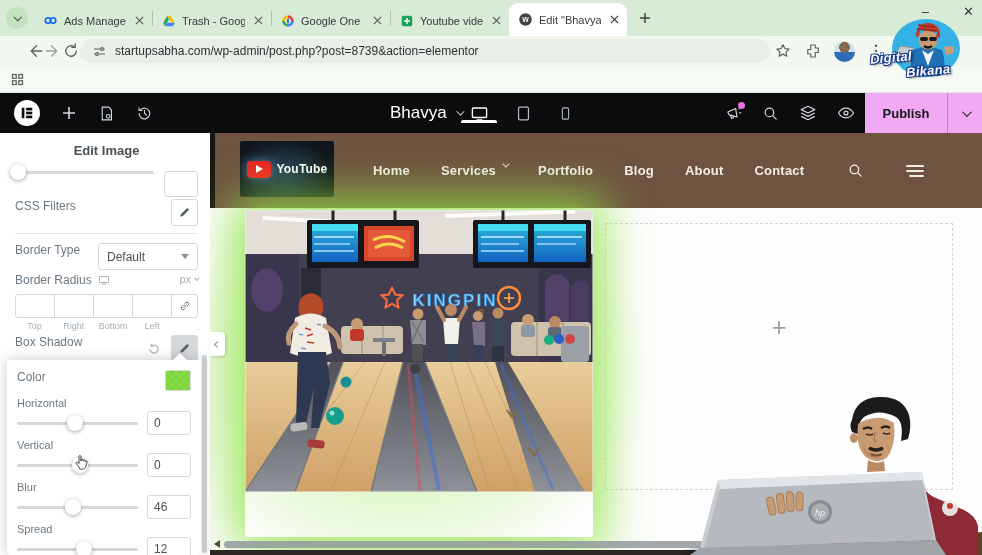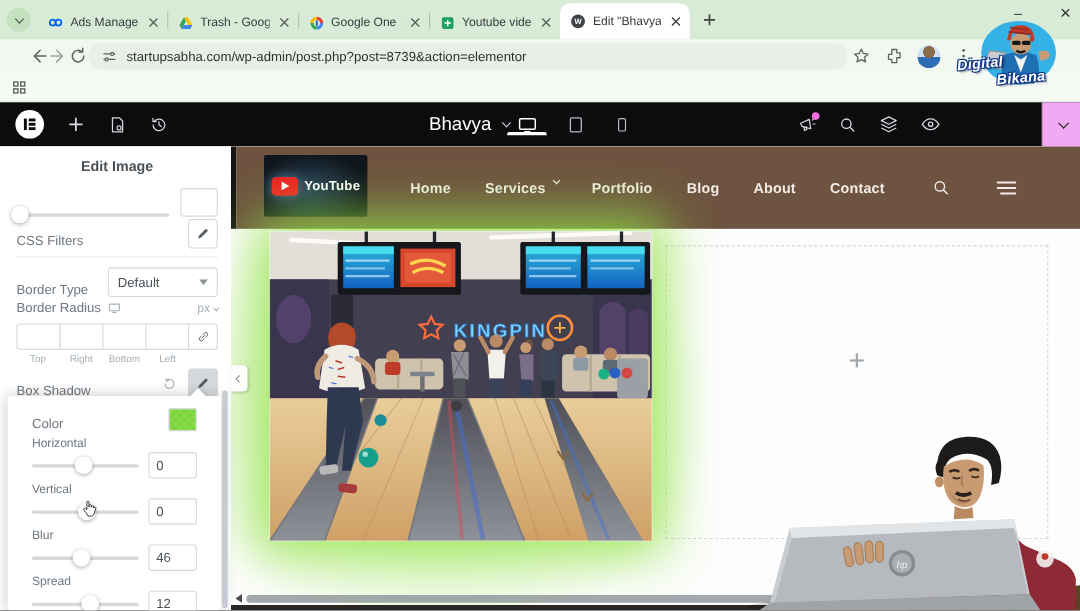--- a/index.html
+++ b/index.html
@@ -51,35 +51,35 @@
 
   
   #panel{position:absolute;left:0;top:133px;width:210px;height:422px;background:#fff;font-size:12px;color:#6d7882}
   .p-row{position:absolute;left:15px;right:12px}
   #p-title{top:10px;text-align:center;font-weight:700;font-size:13px;color:#495157}
   .slider-track{position:relative;height:3px;background:#d5d8dc;border-radius:2px;flex:1}
   .slider-handle{position:absolute;top:-7px;width:16px;height:16px;margin-left:-8px;border-radius:50%;background:#fff;box-shadow:0 1px 4px rgba(0,0,0,.35)}
   .mini-input{width:34px;height:26px;border:1px solid #d5d8dc;border-radius:3px;font-size:12px;color:#495157;text-align:left;padding:0 5px;background:#fff;font-family:inherit}
   .icon-btn{width:27px;height:27px;border:1px solid #d5d8dc;border-radius:3px;background:#fff;display:flex;align-items:center;justify-content:center;color:#556068}
   .icon-btn.active{background:#d5d8dc}
-  .p-flex{display:flex;align-items:flex-end;justify-content:space-between}
+  .p-flex{display:flex;align-items:flex-start;justify-content:space-between}
   .e-select{width:100px;height:27px;border:1px solid #d5d8dc;border-radius:3px;color:#495157;display:flex;align-items:center;justify-content:space-between;padding:0 8px;background:#fff}
   .tri-d{width:0;height:0;border-left:4px solid transparent;border-right:4px solid transparent;border-top:5px solid #8a9298}
   .unit{font-size:11px;color:#a4afb7;display:flex;align-items:center;gap:3px}
   .chev-xs{display:inline-block;width:4px;height:4px;border:solid #a4afb7;border-width:0 1.2px 1.2px 0;transform:rotate(45deg) translateY(-1px)}
   .joined{display:flex}
   .joined input{flex:1;width:100%;height:24px;border:1px solid #d5d8dc;margin-left:-1px;background:#fff;padding:0 4px;font-family:inherit;font-size:11px;color:#495157}
   .joined input:first-child{margin-left:0;border-radius:3px 0 0 3px}
   .link-btn{width:27px;height:24px;border:1px solid #d5d8dc;margin-left:-1px;border-radius:0 3px 3px 0;background:#fff;display:flex;align-items:center;justify-content:center;color:#556068}
   .sub-labels{display:flex;font-size:9px;color:#a4afb7}
   .sub-labels span{flex:1;text-align:center}
   .sub-labels span:last-child{margin-right:26px}
 
   
-  #popover{position:absolute;left:7px;top:227px;width:194px;height:195px;background:#fff;border-radius:3px;box-shadow:0 0 14px rgba(0,0,0,.22);padding:10px 22px;z-index:5}
+  #popover{position:absolute;left:7px;top:227px;width:194px;height:195px;background:#fff;border-radius:3px;box-shadow:0 0 14px rgba(0,0,0,.22);padding:10px 10px;z-index:5}
   #popover:before{content:"";position:absolute;top:-5px;right:16px;width:10px;height:10px;background:#fff;transform:rotate(45deg);box-shadow:-2px -2px 4px rgba(0,0,0,.06)}
   .swatch{width:26px;height:21px;border:1px solid #d5d8dc;border-radius:2px;
     background:linear-gradient(rgba(116,214,43,.88),rgba(116,214,43,.88)),
       conic-gradient(#cfcfcf 25%,#fff 0 50%,#cfcfcf 0 75%,#fff 0) 0 0/8px 8px}
   .ctrl{margin-top:5px}
   .ctrl-label{font-size:11px;height:13px}
   .ctrl-row{display:flex;align-items:center;gap:9px;height:22px;margin-top:2px}
   .ctrl-row .num{width:44px;height:24px;border:1px solid #d5d8dc;border-radius:3px;padding:0 6px;font-size:12px;color:#495157;background:#fff;font-family:inherit}
   #hand-cursor{position:absolute;left:66px;top:93px;z-index:9}
   #vscroll{position:absolute;left:202px;top:222px;width:5px;height:198px;background:#c6cbd0;border-radius:3px;z-index:6}
@@ -93,21 +93,21 @@
   #yt-logo{position:absolute;left:25px;top:8px;width:94px;height:56px;border-radius:2px;display:flex;align-items:center;justify-content:center;gap:6px;
     background:radial-gradient(70% 80% at 45% 55%,#27415c 0%,#10151c 75%)}
   .yt-play{width:24px;height:17px;background:#e22;border-radius:4px;position:relative;box-shadow:0 0 10px rgba(120,180,255,.55)}
   .yt-play:before{content:"";position:absolute;left:9px;top:4px;border-left:7px solid #fff;border-top:4.5px solid transparent;border-bottom:4.5px solid transparent}
   .yt-word{color:#fff;font-size:12px;font-weight:700;letter-spacing:.2px}
   #site-nav{position:absolute;left:158px;right:14px;top:0;height:75px;display:flex;align-items:center;gap:31px;z-index:3}
   .nav-item{color:#f3ede7;font-size:13px;font-weight:600;letter-spacing:.2px;display:flex;align-items:flex-start;gap:6px;white-space:nowrap}
   .chev-nav{display:inline-block;width:5px;height:5px;border:solid #f3ede7;border-width:0 1.4px 1.4px 0;transform:rotate(45deg) translateY(-2px)}
   #glow{position:absolute;left:-60px;top:30px;width:500px;height:420px;z-index:1;pointer-events:none;
     background:radial-gradient(closest-side,rgba(150,231,75,.62),rgba(150,231,75,0))}
-  #hero{position:absolute;left:35px;top:77px;width:348px;height:282px;border-radius:3px;overflow:hidden;z-index:2;
+  #hero{position:absolute;left:35px;top:77px;width:348px;height:327px;border-radius:3px;overflow:hidden;z-index:2;
     box-shadow:0 0 46px 12px rgba(146,227,70,.85)}
   #empty-box{position:absolute;left:395px;top:90px;width:348px;height:267px;border:1px dashed #d3d8dc;z-index:1;display:flex;justify-content:center}
   #empty-plus{margin-top:88px;font-size:26px;font-weight:300;color:#9aa2a9}
   #hscroll{position:absolute;left:14px;bottom:7px;width:730px;height:7px;background:#92999c;border-radius:4px;opacity:.85;z-index:3}
   #hscroll-arrow{position:absolute;left:4px;bottom:7px;width:0;height:0;border-top:4px solid transparent;border-bottom:4px solid transparent;border-right:6px solid #4c4c4c;z-index:3}
   #bottom-strip{position:absolute;left:0;bottom:0;width:100%;height:5px;background:#2b2724;z-index:4}
   #webcam{position:absolute;right:0;bottom:0;width:352px;height:175px;z-index:8}
 </style>
 </head>
 <body>
@@ -330,20 +330,23 @@
       <svg width="18" height="18" viewBox="0 0 24 24">
           <path d="M12 3l9 4.5-9 4.5-9-4.5z" fill="none" stroke="#d5d8dc" stroke-width="1.5" stroke-linejoin="round"></path>
           <path d="M3 12l9 4.5 9-4.5M3 16.5L12 21l9-4.5" fill="none" stroke="#d5d8dc" stroke-width="1.5" stroke-linejoin="round"></path>
         </svg>
       <svg width="18" height="18" viewBox="0 0 24 24">
           <path d="M2 12s4-6.5 10-6.5S22 12 22 12s-4 6.5-10 6.5S2 12 2 12z" fill="none" stroke="#d5d8dc" stroke-width="1.6"></path>
           <circle cx="12" cy="12" r="2.6" fill="none" stroke="#d5d8dc" stroke-width="1.6"></circle>
         </svg>
     </div>
 
+    <div id="publish-btn">
+        <span>Publish</span>
+      </div>
     <div id="publish-caret">
         <span class="chev-d"></span>
       </div>
   </div>
 
   <div id="panel">
     <div class="p-row" id="p-title">Edit Image</div>
 
     <div class="p-row p-flex" style="top:38px;gap:10px">
       <div class="slider-track">

